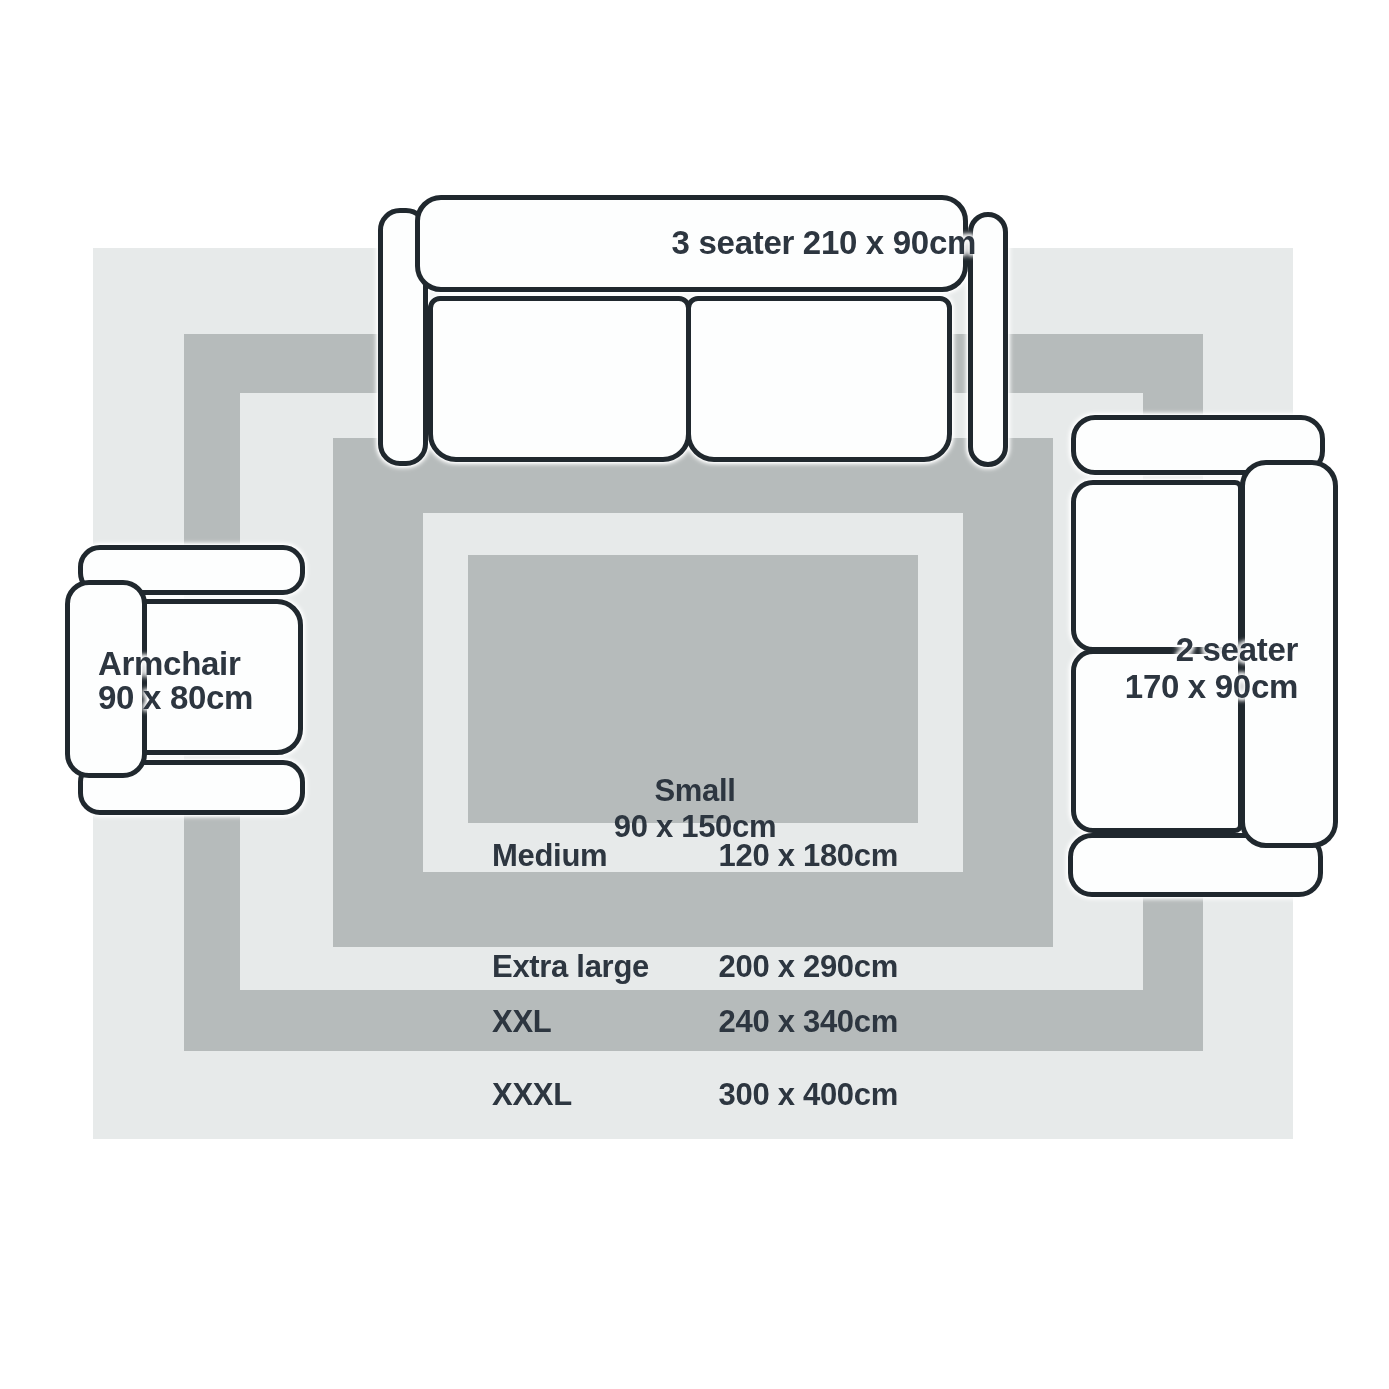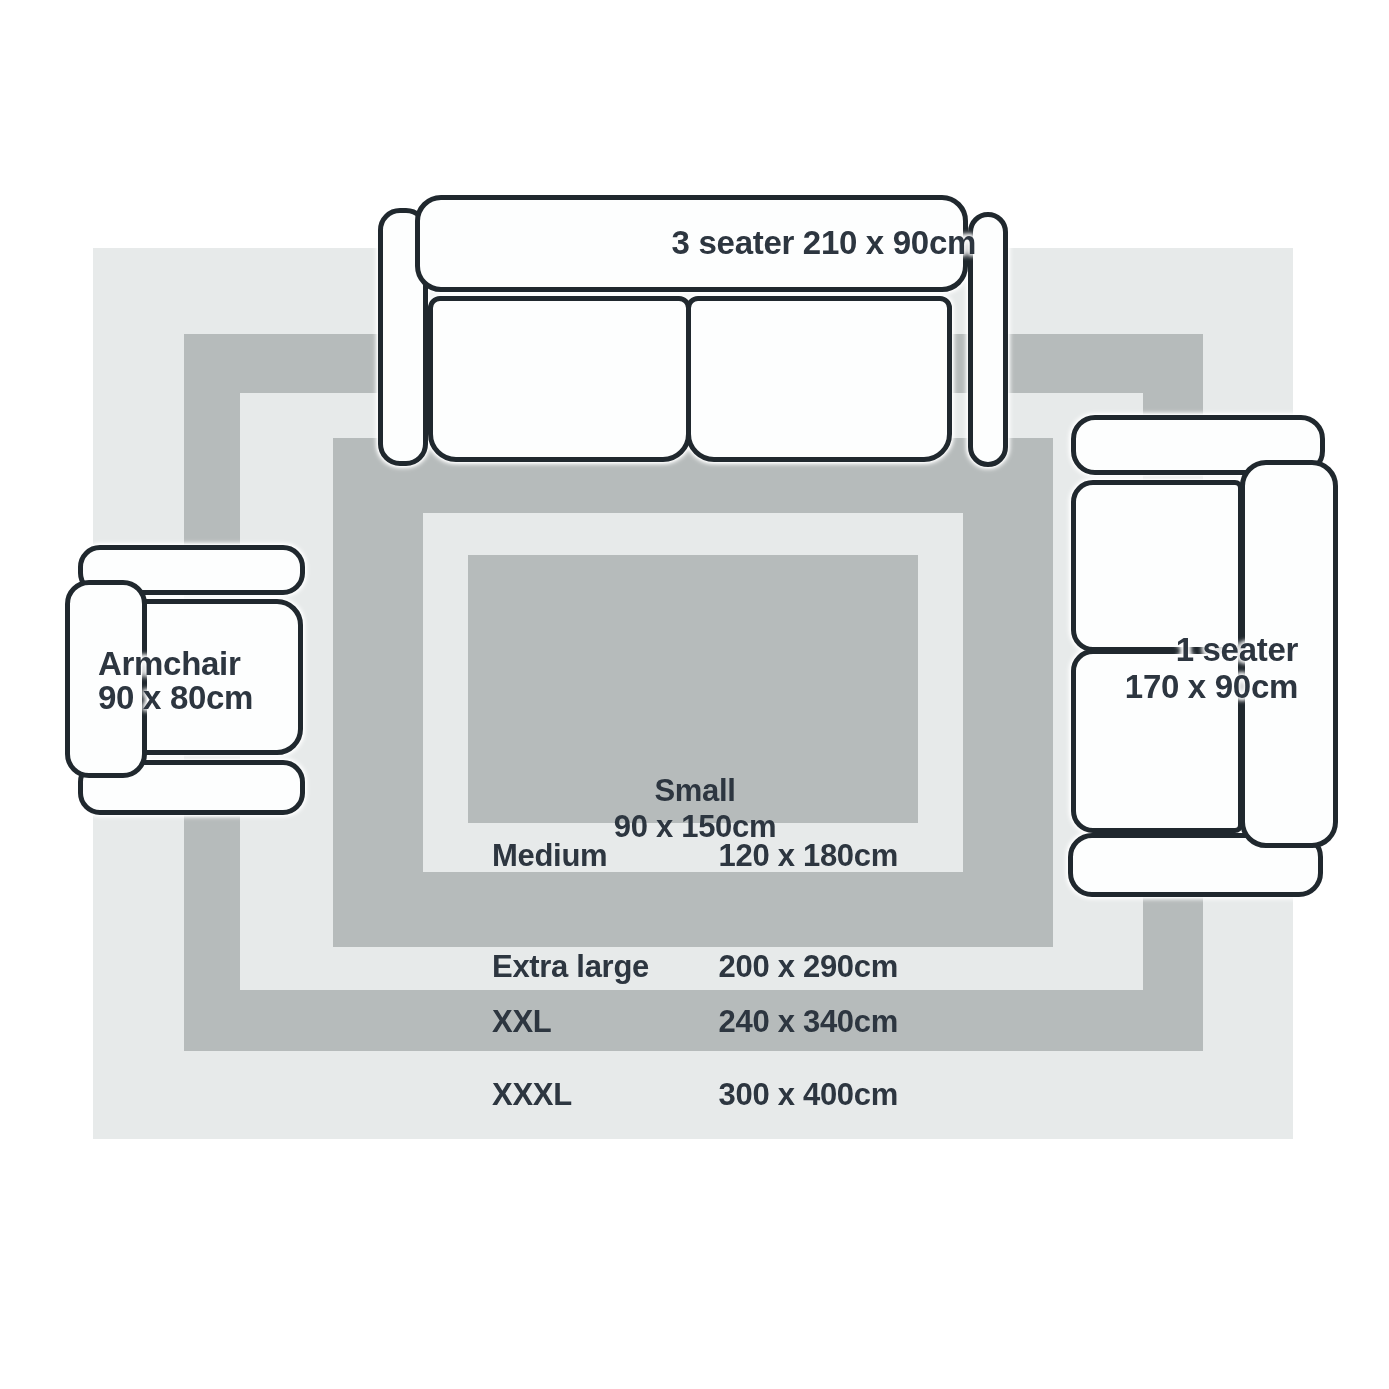--- a/index.html
+++ b/index.html
@@ -132,18 +132,18 @@
     </div>
   </div>
 
   <div class="furn-group sofa2">
     <div class="piece cushion-top"></div>
     <div class="piece cushion-bottom"></div>
     <div class="piece arm-top"></div>
     <div class="piece arm-bottom"></div>
     <div class="piece back"></div>
     <div class="furn-label">
-      <div>1 seater</div>
+      <div>2 seater</div>
       <div>170 x 90cm</div>
     </div>
   </div>
 
 </div>
 
 </body></html>

